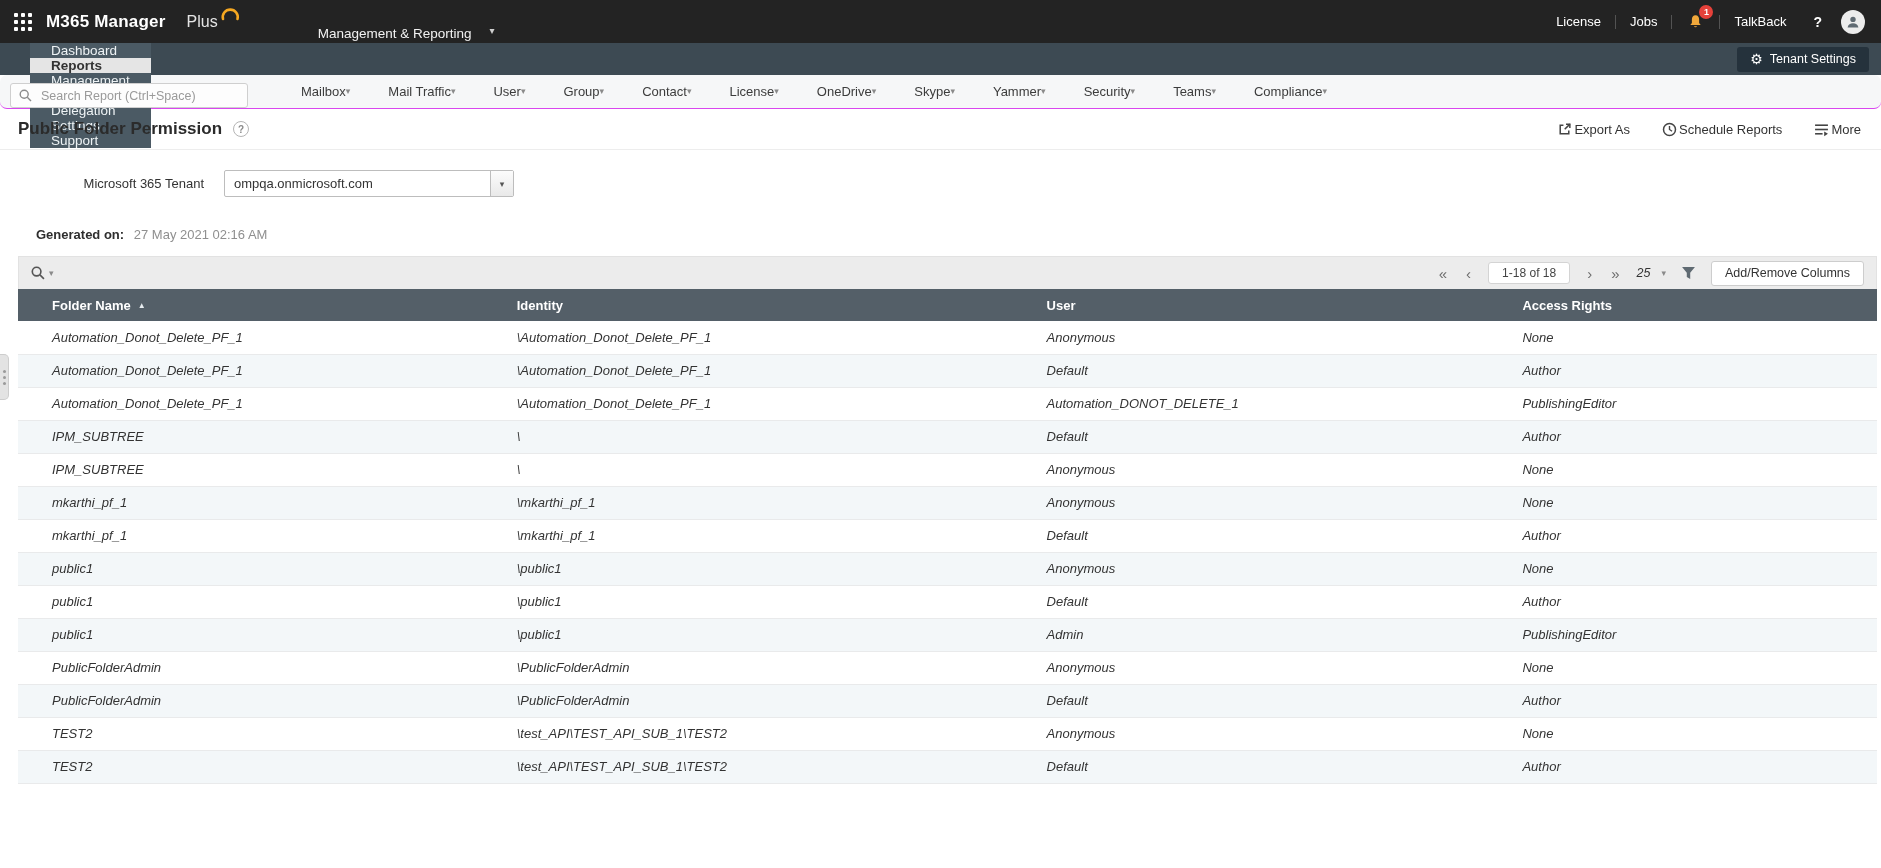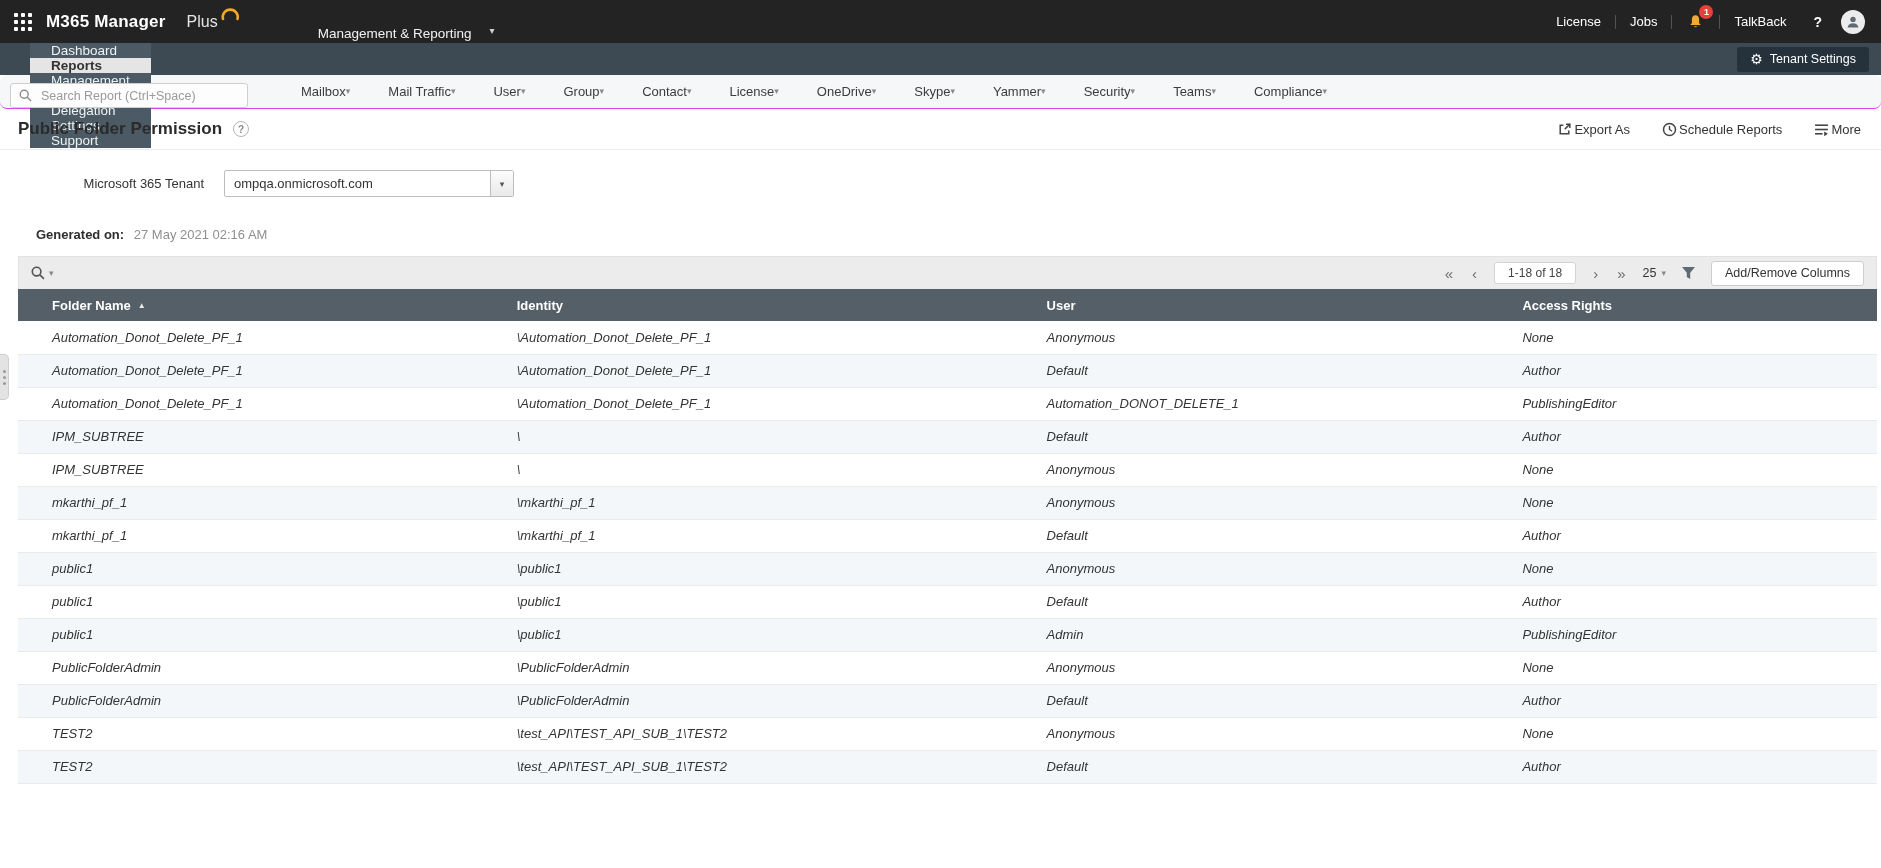--- a/index.html
+++ b/index.html
@@ -71,21 +71,21 @@
   .generated b{color:#2e2e2e;font-weight:700;}
   .generated span{color:#8f8f8f;margin-left:6px;}
 
   
   .grid-wrap{margin:14px 4px 0 18px;}
   .grid-toolbar{height:33px;background:#ececec;border:1px solid #e2e2e2;border-bottom:none;display:flex;align-items:center;padding:0 12px;}
   .gt-search{display:flex;align-items:center;gap:4px;cursor:pointer;}
   .gt-right{margin-left:auto;display:flex;align-items:center;gap:15px;}
   .pg-arrow{font-size:15px;color:#6d6d6d;cursor:pointer;line-height:1;padding:0 2px;}
   .pg-range{background:#fff;border:1px solid #d4d4d4;border-radius:3px;padding:3px 13px;font-size:12px;color:#444;white-space:nowrap;}
-  .page-size{display:flex;align-items:center;gap:5px;font-size:12.5px;color:#333;cursor:pointer;}
+  .page-size{display:flex;align-items:center;gap:11px;font-size:12.5px;color:#333;cursor:pointer;font-style:italic;}
   .funnel{cursor:pointer;}
   .add-remove{height:25px;background:#fff;border:1px solid #cdcdcd;border-radius:3px;font-size:12.5px;color:#333;
     padding:0 13px;cursor:pointer;font-family:inherit;white-space:nowrap;}
   table{width:100%;border-collapse:collapse;table-layout:fixed;}
   thead th{background:#545f68;color:#fff;font-size:13px;font-weight:600;text-align:left;height:32px;
     padding:0 10px 0 34px;white-space:nowrap;overflow:hidden;cursor:pointer;}
   .sort-icon{font-size:8px;margin-left:7px;vertical-align:2px;color:#e8edf0;}
   tbody tr{background:#fff;}
   tbody tr:nth-child(even){background:#f3f7f9;}
   tbody td{height:33px;font-size:13px;color:#333;padding:0 10px 0 34px;border-bottom:1px solid #e9eaeb;

